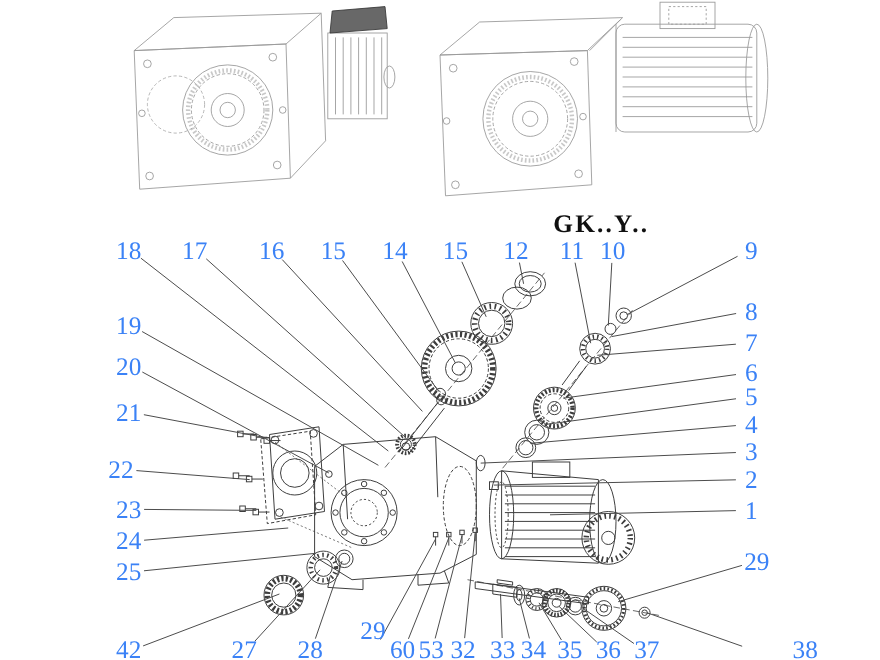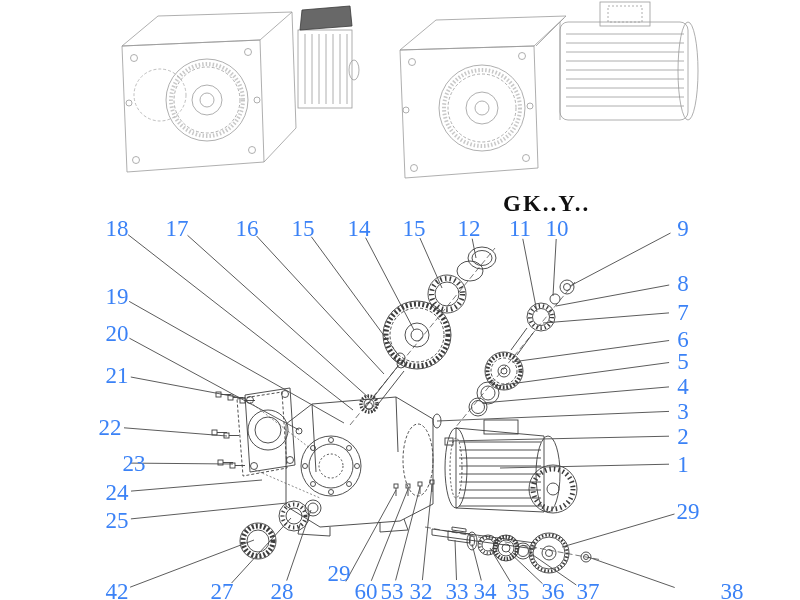--- a/index.html
+++ b/index.html
@@ -297,21 +297,21 @@
       <div class="part-num" style="left: 683px; top: 361px;">5</div>
       <div class="part-num" style="left: 683px; top: 386px;">4</div>
       <div class="part-num" style="left: 683px; top: 411px;">3</div>
       <div class="part-num" style="left: 683px; top: 436px;">2</div>
       <div class="part-num" style="left: 683px; top: 464px;">1</div>
       <div class="part-num" style="left: 688px; top: 511px;">29</div>
       <div class="part-num" style="left: 117px; top: 296px;">19</div>
       <div class="part-num" style="left: 117px; top: 333px;">20</div>
       <div class="part-num" style="left: 117px; top: 375px;">21</div>
       <div class="part-num" style="left: 110px; top: 427px; text-align: center;">22</div>
-      <div class="part-num" style="left: 134px; top: 463px;">23</div>
+      <div class="part-num" style="left: 117px; top: 463px;">23</div>
       <div class="part-num" style="left: 117px; top: 492px;">24</div>
       <div class="part-num" style="left: 117px; top: 520px;">25</div>
       <div class="part-num" style="left: 117px; top: 591px;">42</div>
       <div class="part-num" style="left: 222px; top: 591px;">27</div>
       <div class="part-num" style="left: 282px; top: 591px;">28</div>
       <div class="part-num" style="left: 339px; top: 573px;">29</div>
       <div class="part-num" style="left: 366px; top: 591px;">60</div>
       <div class="part-num" style="left: 392px; top: 591px;">53</div>
       <div class="part-num" style="left: 421px; top: 591px;">32</div>
       <div class="part-num" style="left: 457px; top: 591px;">33</div>

